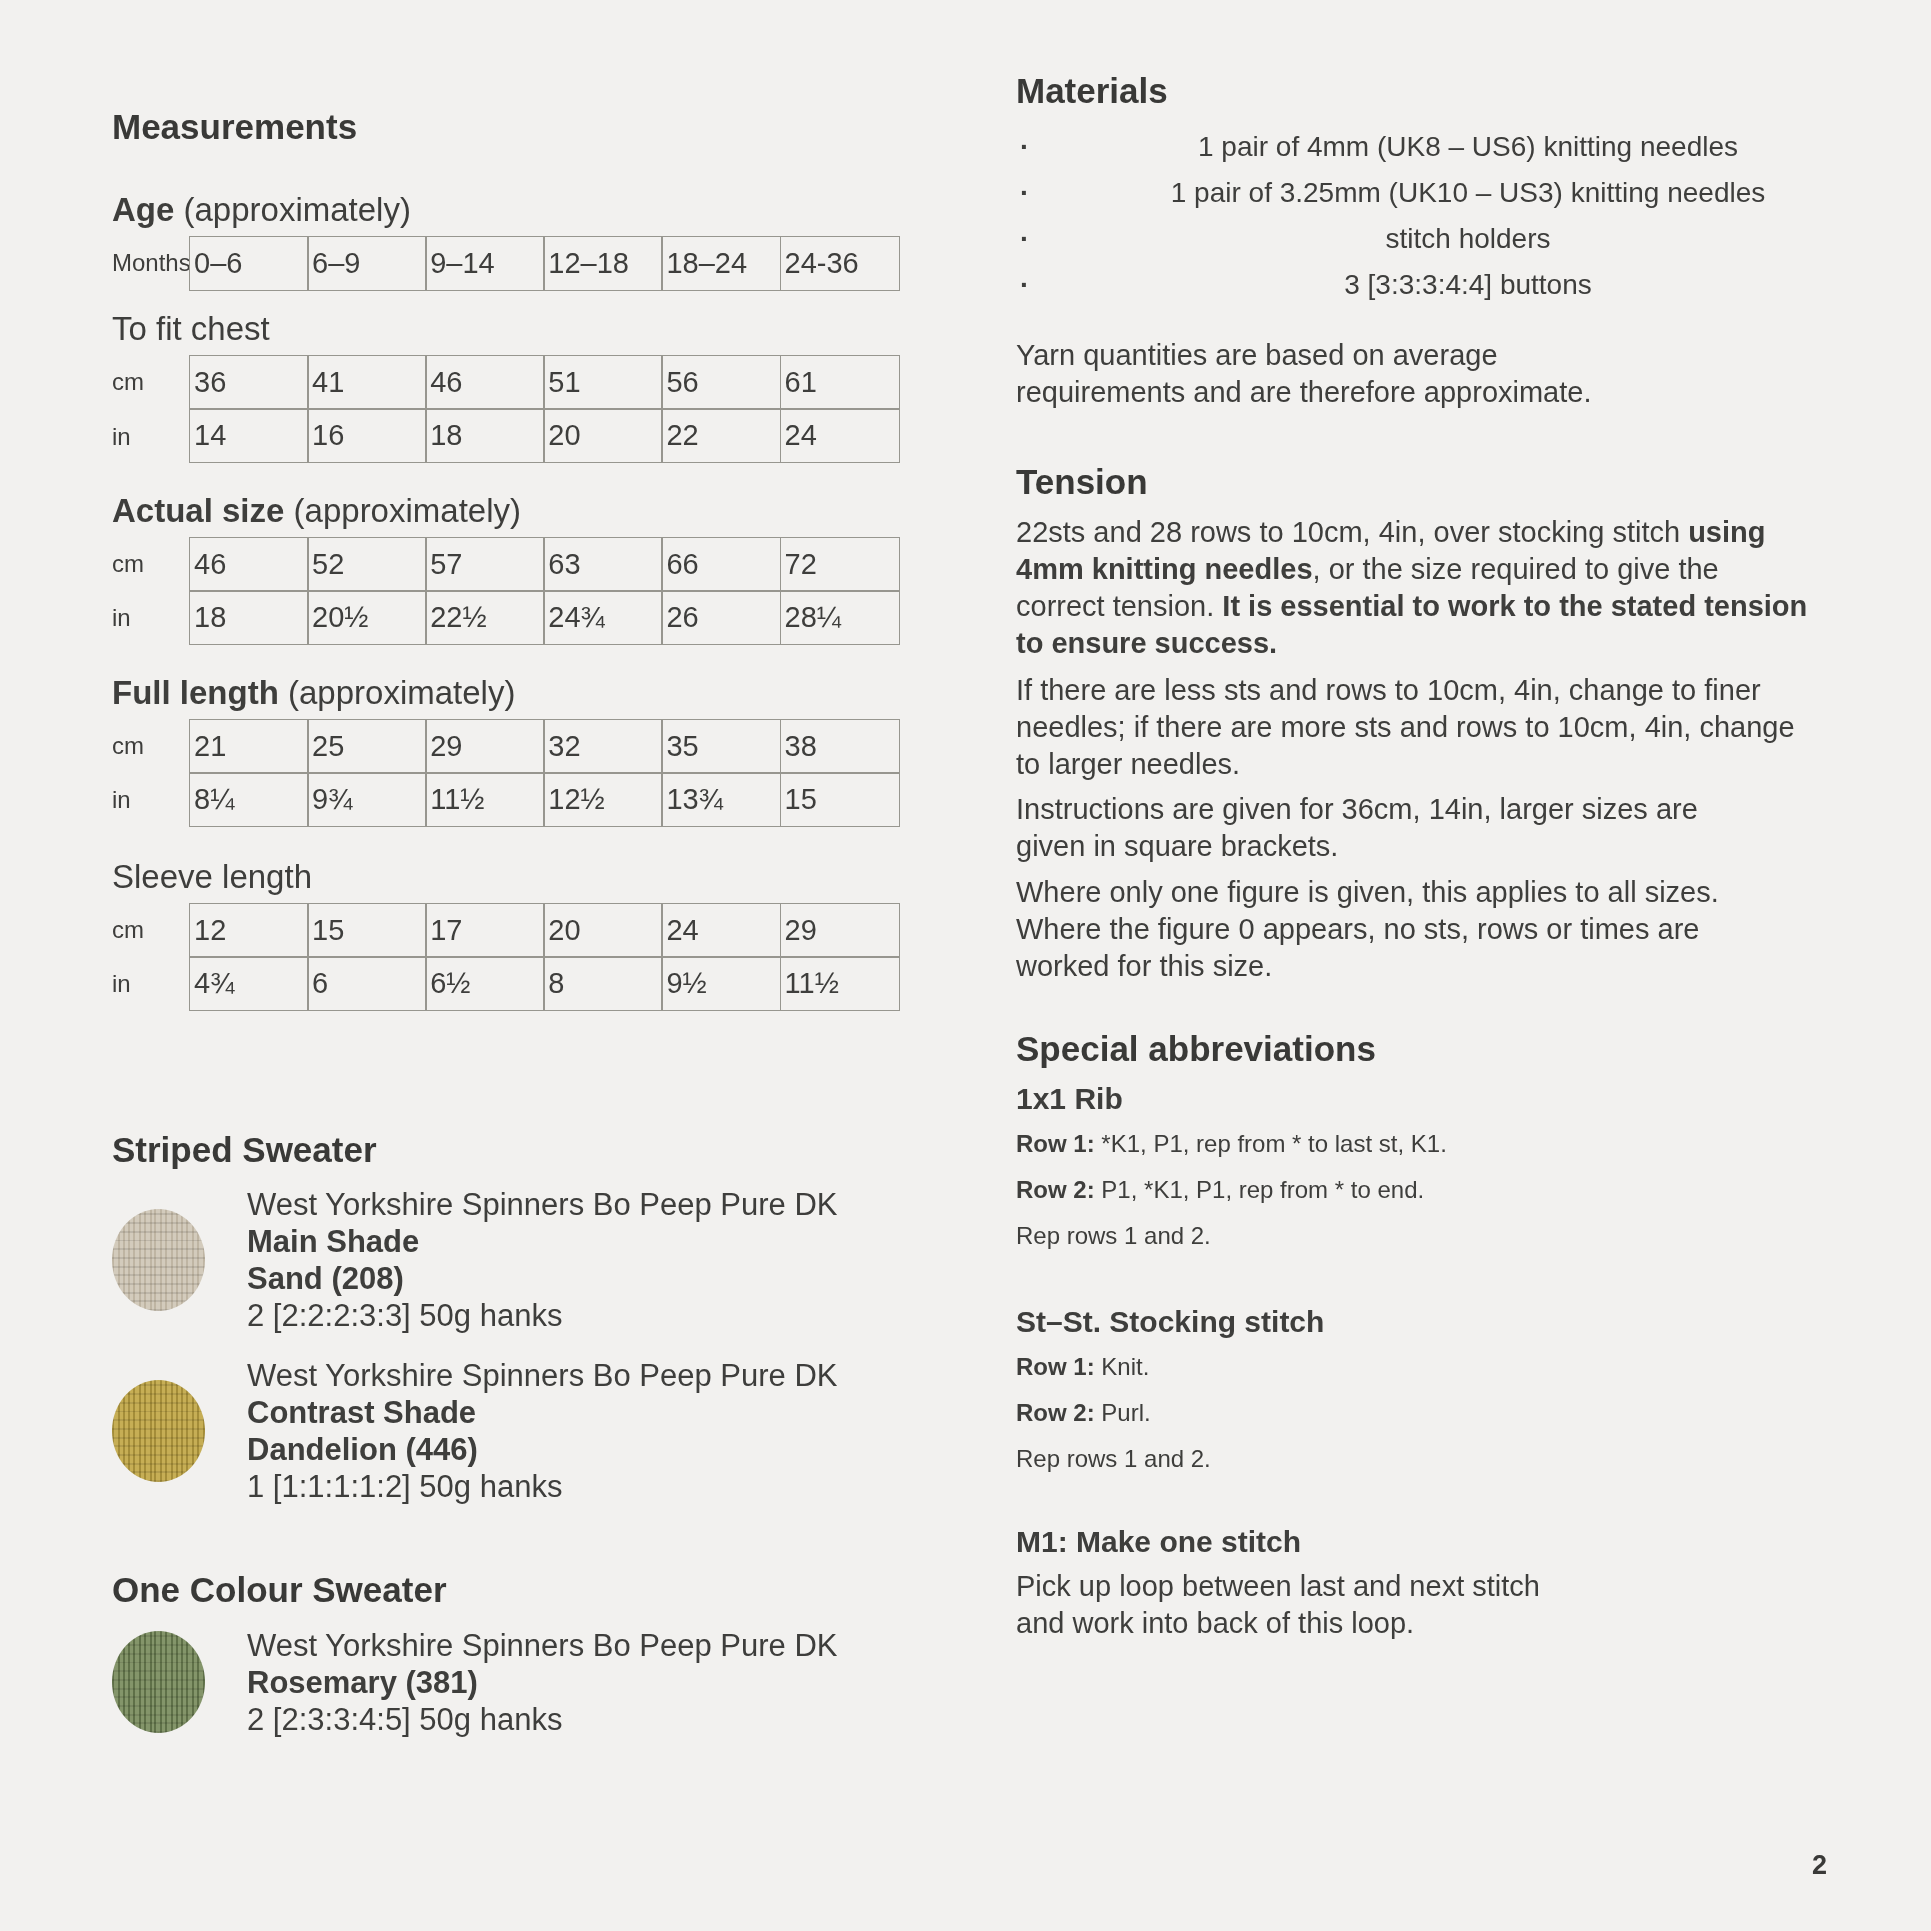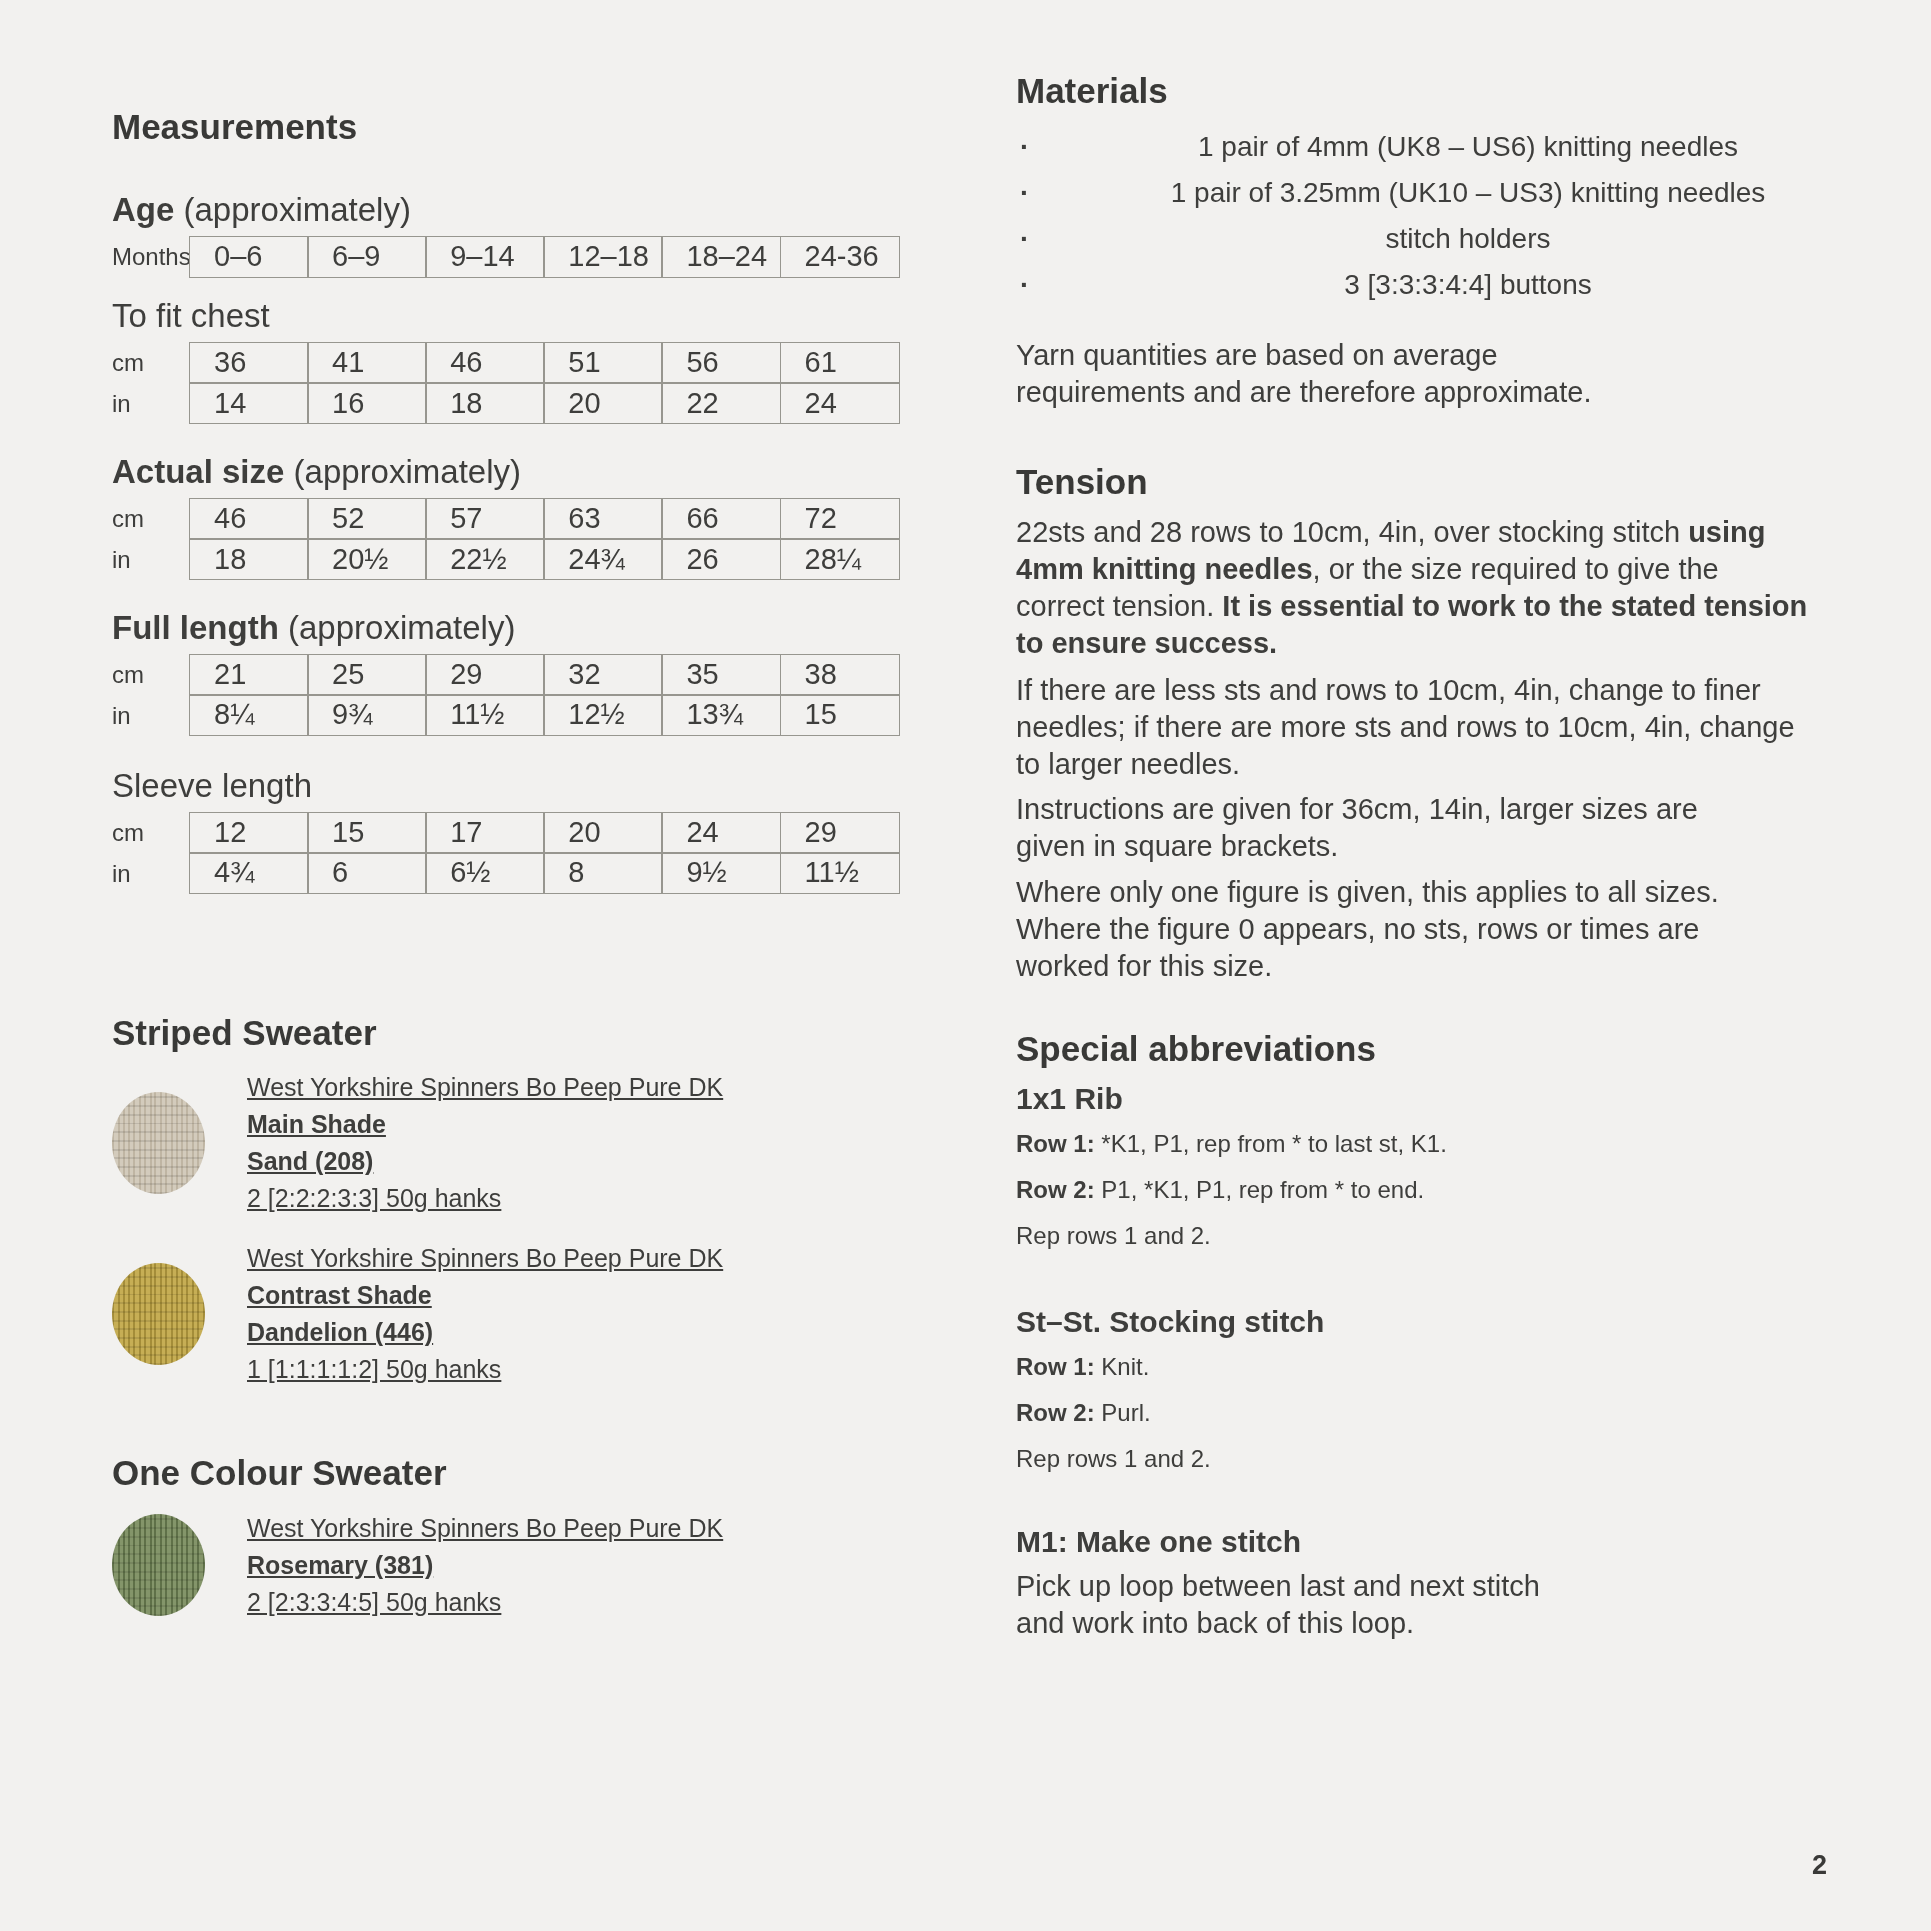--- a/index.html
+++ b/index.html
@@ -18,39 +18,39 @@
   .subhead{font-size:33px;line-height:41px;font-weight:400;margin:0;white-space:nowrap;}
   .subhead .hname.b{font-weight:700;}
   .subhead .hsuffix{font-weight:400;}
 
   
   .msect .mtable{margin-top:5.8px;}
   .trow{display:flex;align-items:stretch;}
   .trow:not(:first-child) .tcell{margin-top:-1.9px;}
   .tunit{width:77px;display:flex;align-items:center;font-size:24px;color:var(--ink);flex:none;}
   .tcells{display:flex;}
-  .tcell{box-sizing:border-box;width:120px;height:42px;border:1.9px solid var(--border);
-         margin-left:-1.9px;display:flex;align-items:center;padding-left:24px;
+  .tcell{box-sizing:border-box;width:120px;height:55px;border:1.9px solid var(--border);
+         margin-left:-1.9px;display:flex;align-items:center;padding-left:4px;
          font-size:29px;color:var(--ink);background:transparent;}
   .tcell:first-child{margin-left:0;}
 
   .body30{font-size:29px;line-height:37px;color:var(--ink);margin:0;white-space:nowrap;}
   .b{font-weight:700;}
 
   ul.mats{list-style:none;margin:9.7px 0 0 0;padding:0;}
   ul.mats li{font-size:28px;line-height:46px;position:relative;padding-left:35px;white-space:nowrap;text-align:center;}
   ul.mats li::before{content:"\00B7";position:absolute;left:3.9px;top:0;font-weight:700;}
 
   .abbr-line{font-size:24px;line-height:46px;white-space:nowrap;}
   .bold-line{font-size:30px;line-height:37px;font-weight:700;white-space:nowrap;}
 
   .yarn{display:flex;align-items:center;}
   .swatch-col{width:135px;flex:none;}
   .swatch{width:93px;height:102px;border-radius:50%;}
-  .ylines{font-size:25px;line-height:37px;white-space:nowrap;text-decoration:underline;}
+  .ylines{font-size:31px;line-height:37px;white-space:nowrap;}
 
   .pagenum{position:absolute;right:104px;top:1850px;font-size:27px;font-weight:700;color:#3a3a38;}
 
   
   .mt-age{margin-top:39px;}
   .mt-chesthead{margin-top:17.4px;}
   .mt-chesttable{margin-top:9.7px;}
   .mt-actualhead{margin-top:27px;}
   .mt-table10{margin-top:9.7px;}
   .mt-fullhead{margin-top:27px;}

